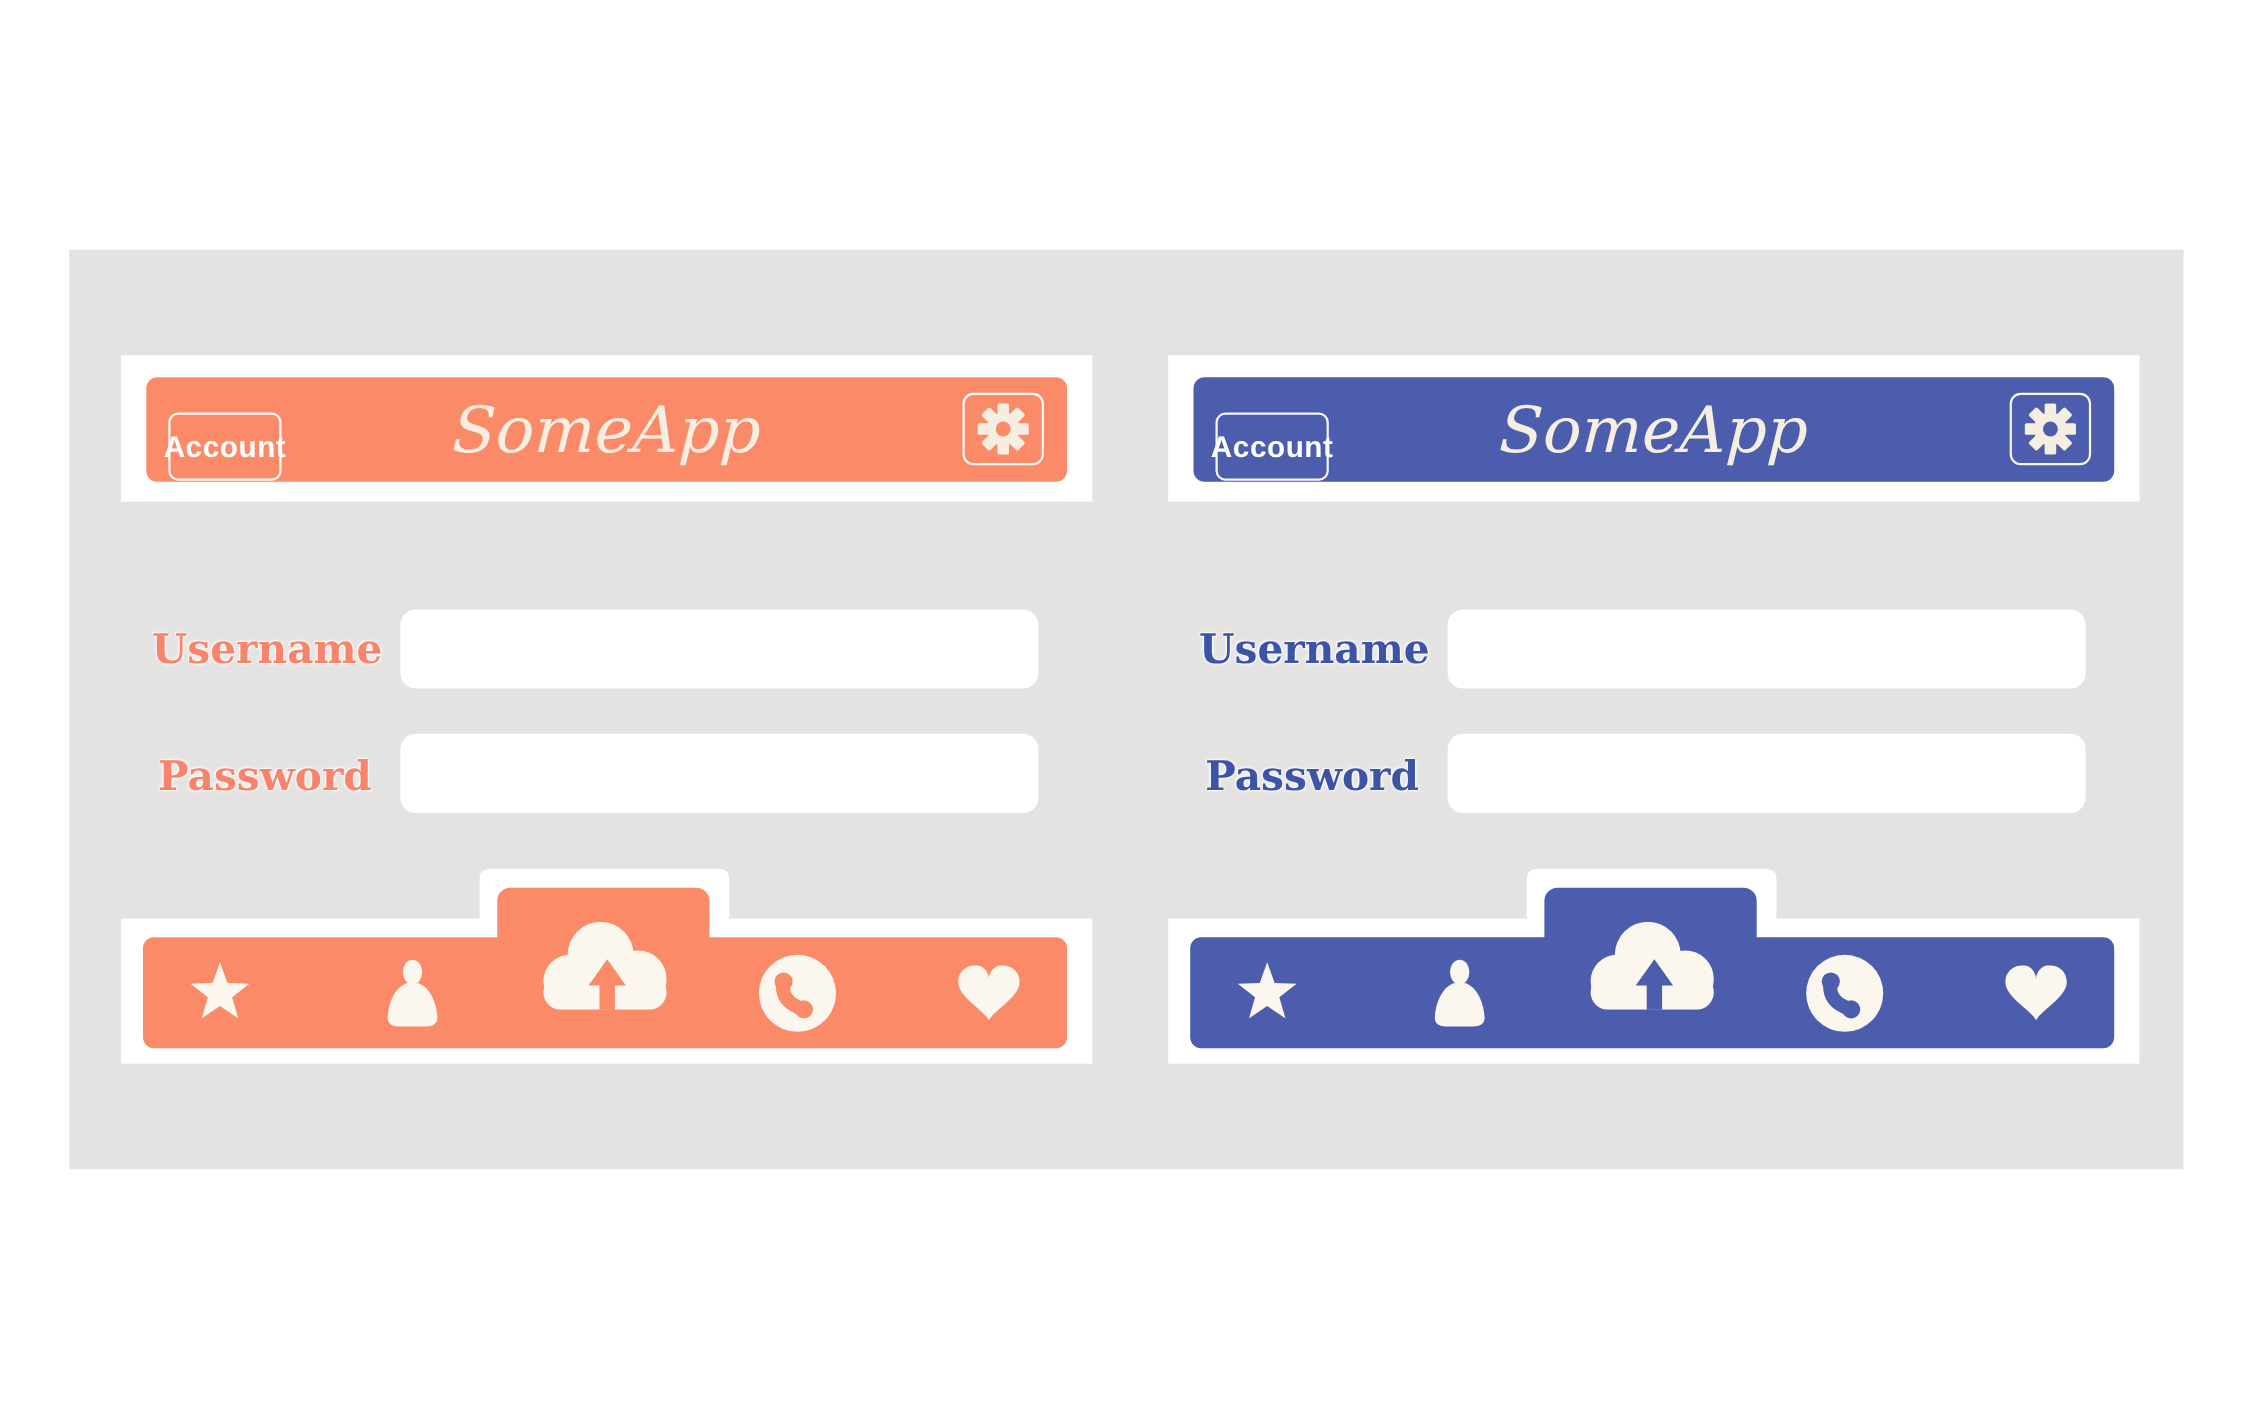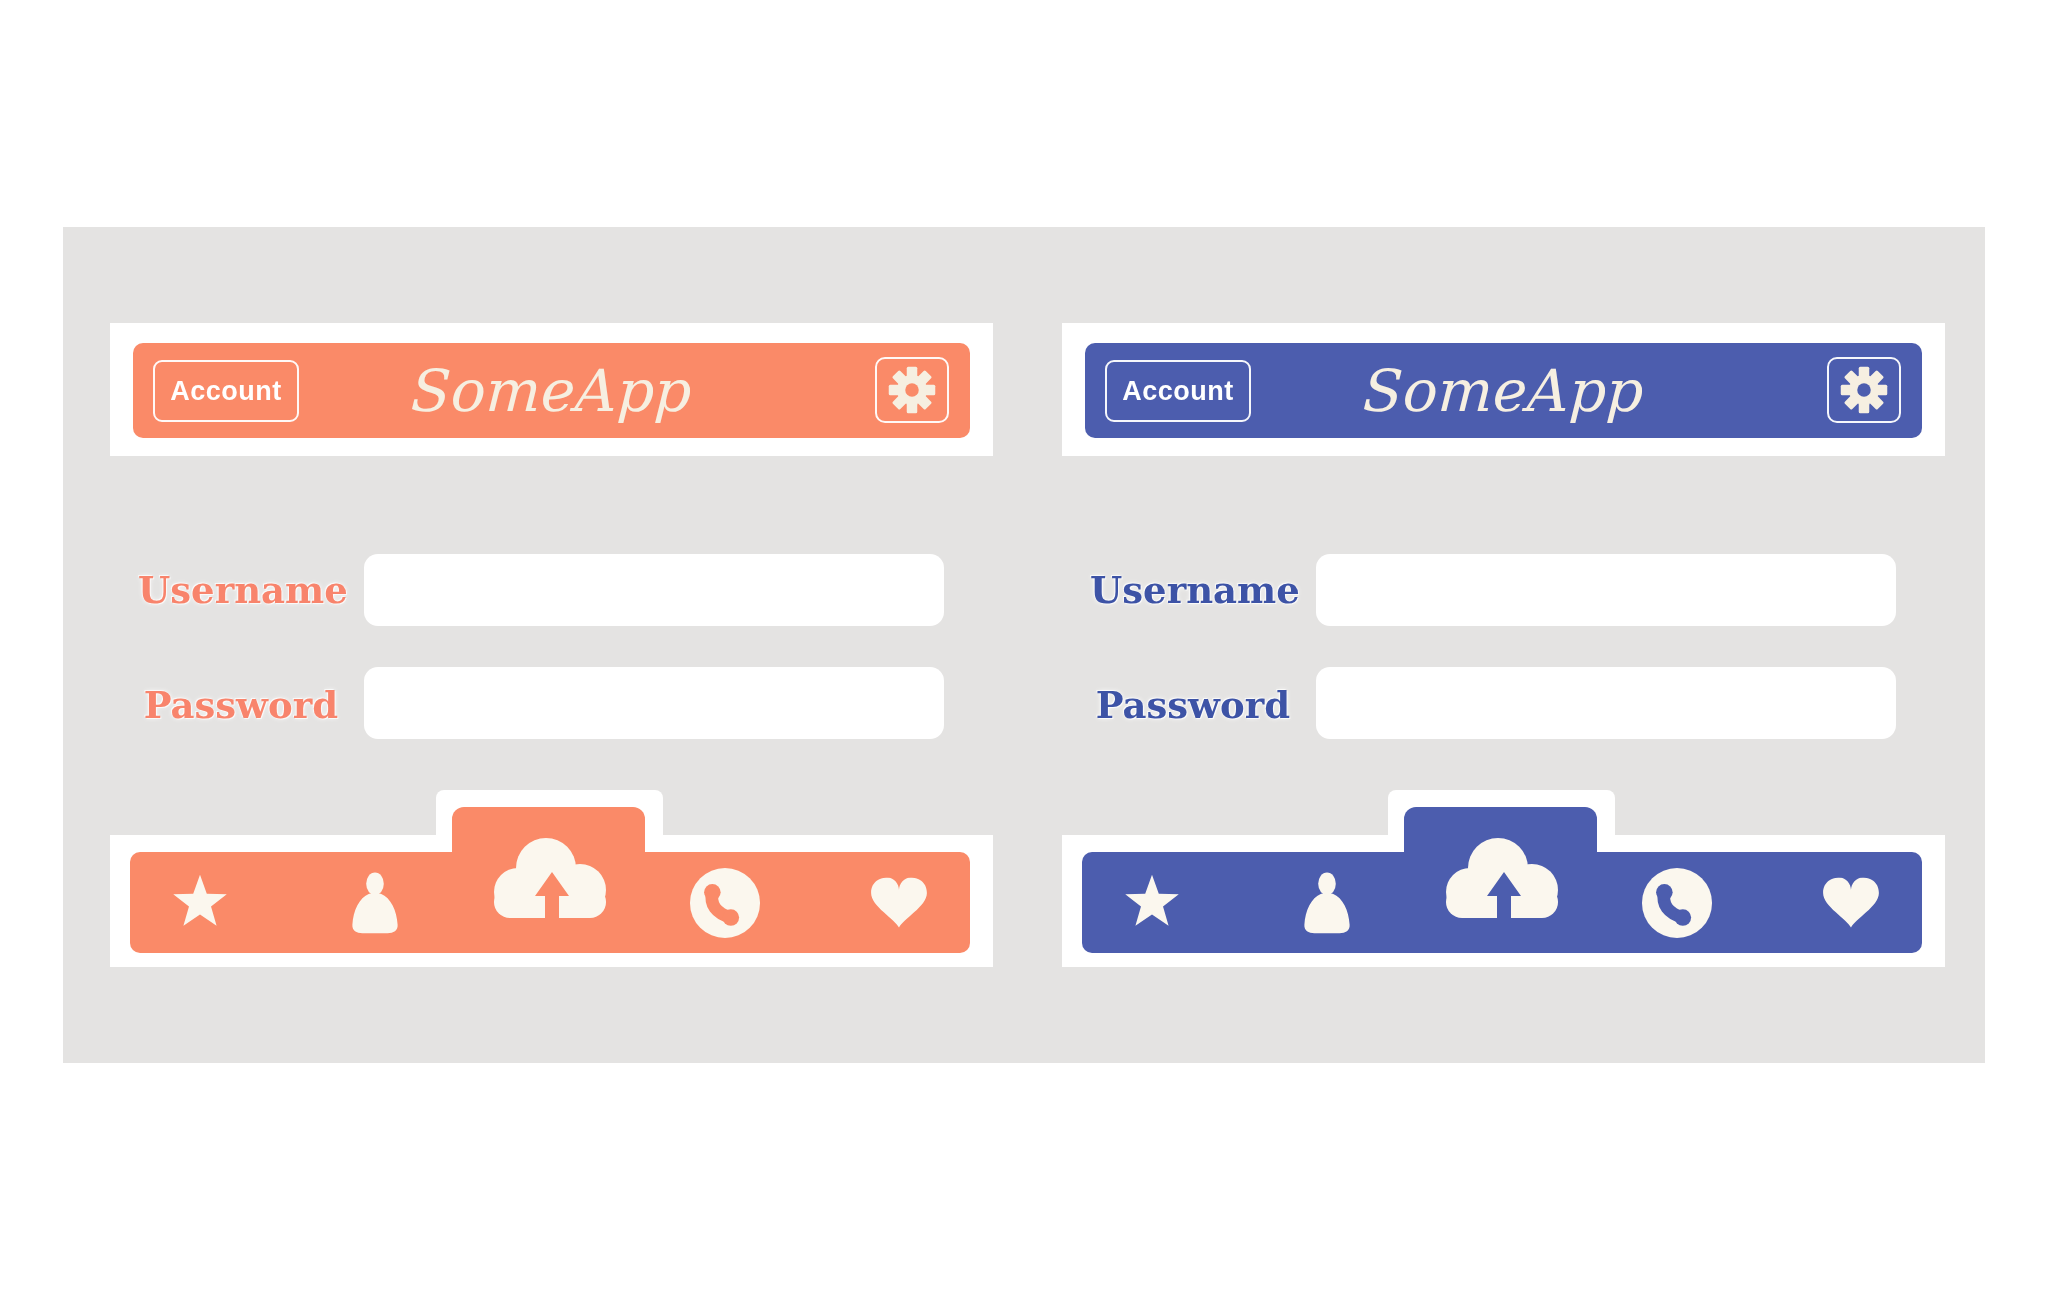--- a/index.html
+++ b/index.html
@@ -8,21 +8,21 @@
   .canvas{position:absolute;left:63px;top:227px;width:1922px;height:836px;
           background:var(--canvas-gray,#E4E3E2);}
   .app{position:absolute;top:323px;width:883px;height:644px;}
   .app-orange{left:110px;}
   .app-blue{left:1062px;}
 
   
   .header-panel{position:absolute;left:0;top:0;width:883px;height:133px;background:var(--panel-white,#fff);}
   .header-bar{position:absolute;left:23px;top:20px;width:837px;height:95px;border-radius:10px;
               background:var(--accent);}
-  .account-btn{position:absolute;left:20px;top:17px;width:146px;height:62px;box-sizing:border-box;
+  .account-btn{position:absolute;left:20px;top:32px;width:103px;height:62px;box-sizing:border-box;
                border:2.5px solid rgba(255,255,255,.95);border-radius:9px;background:transparent;
                display:flex;align-items:center;justify-content:center;
                color:#fff;font-size:27px;font-weight:bold;letter-spacing:.5px;
                font-family:"Liberation Sans",sans-serif;cursor:pointer;}
   .app-title{position:absolute;left:0;top:0;width:100%;height:95px;
              display:flex;align-items:center;justify-content:center;
              font-family:"DejaVu Serif",serif;font-style:italic;font-size:58px;
              color:var(--header-cream,#F6EFE1);transform:skewX(-3deg);}
   .gear-btn{position:absolute;right:21px;top:14px;width:74px;height:66px;box-sizing:border-box;
             border:2.5px solid rgba(255,255,255,.95);border-radius:10px;background:transparent;

